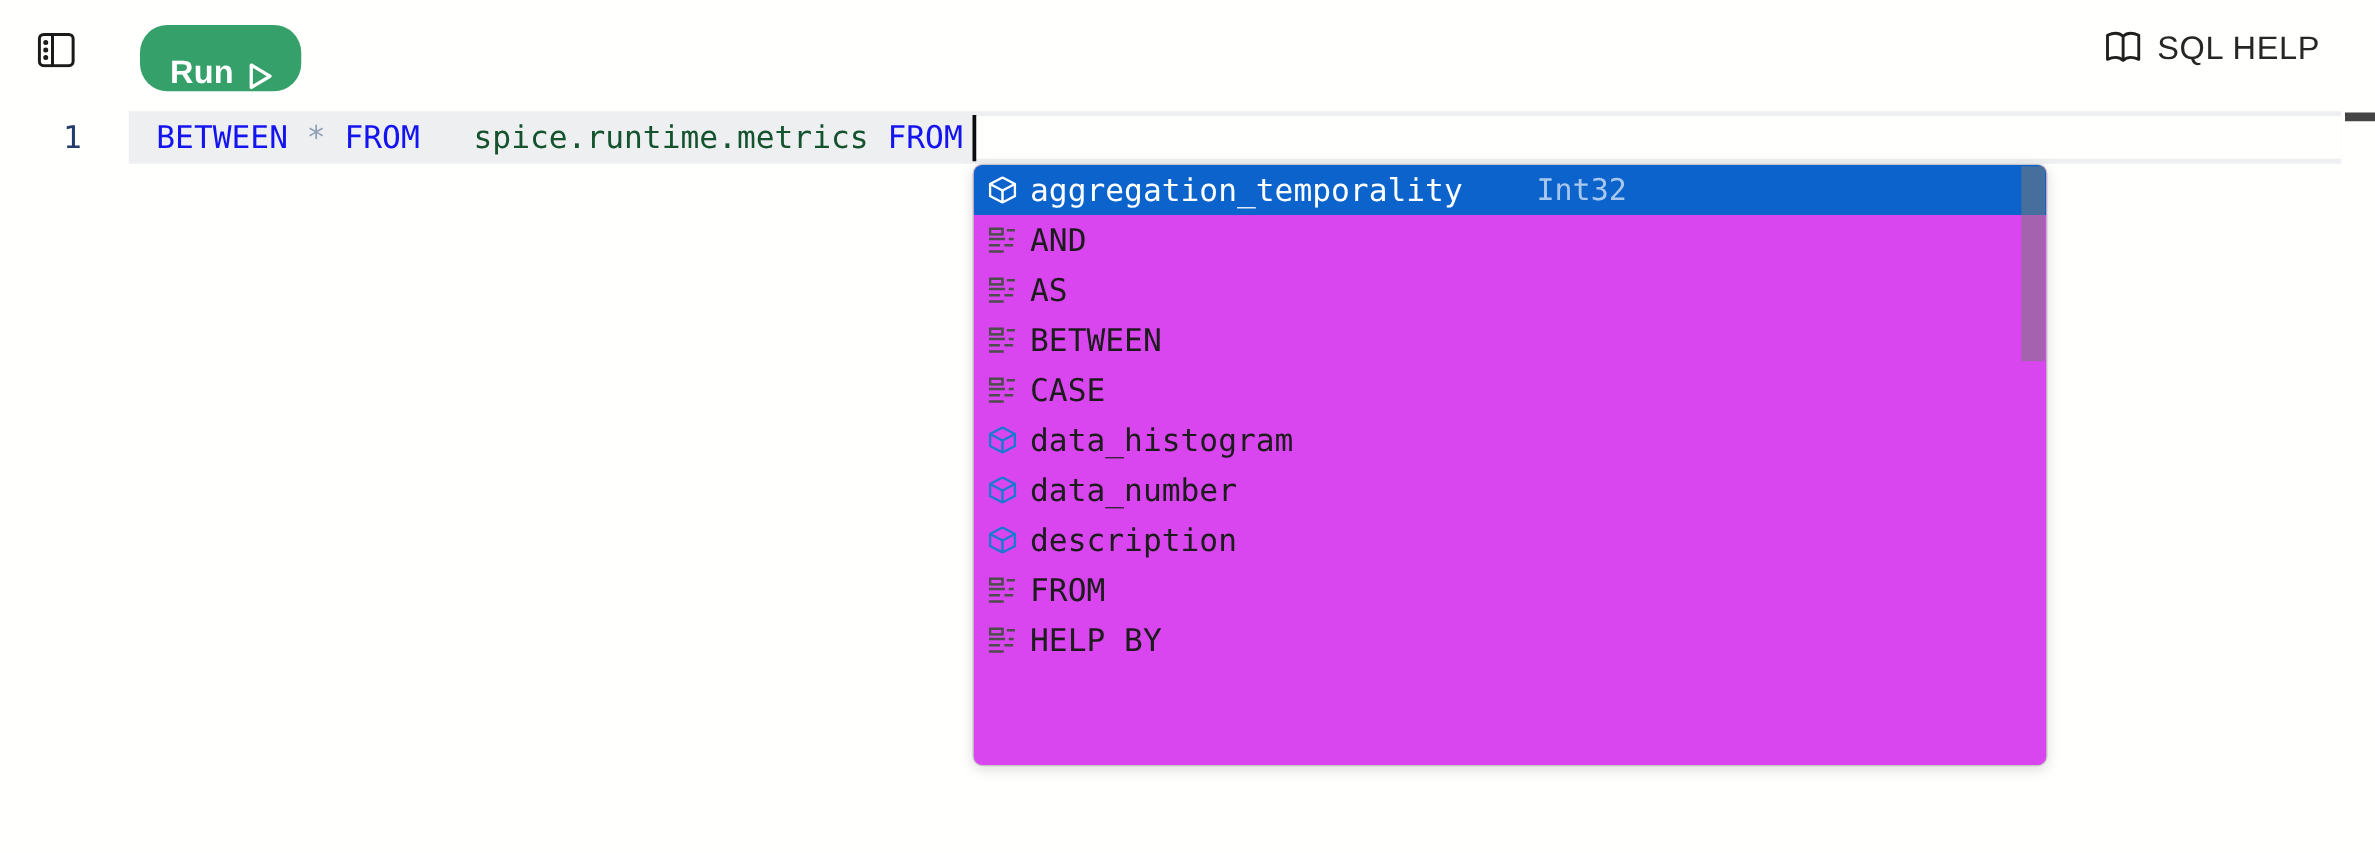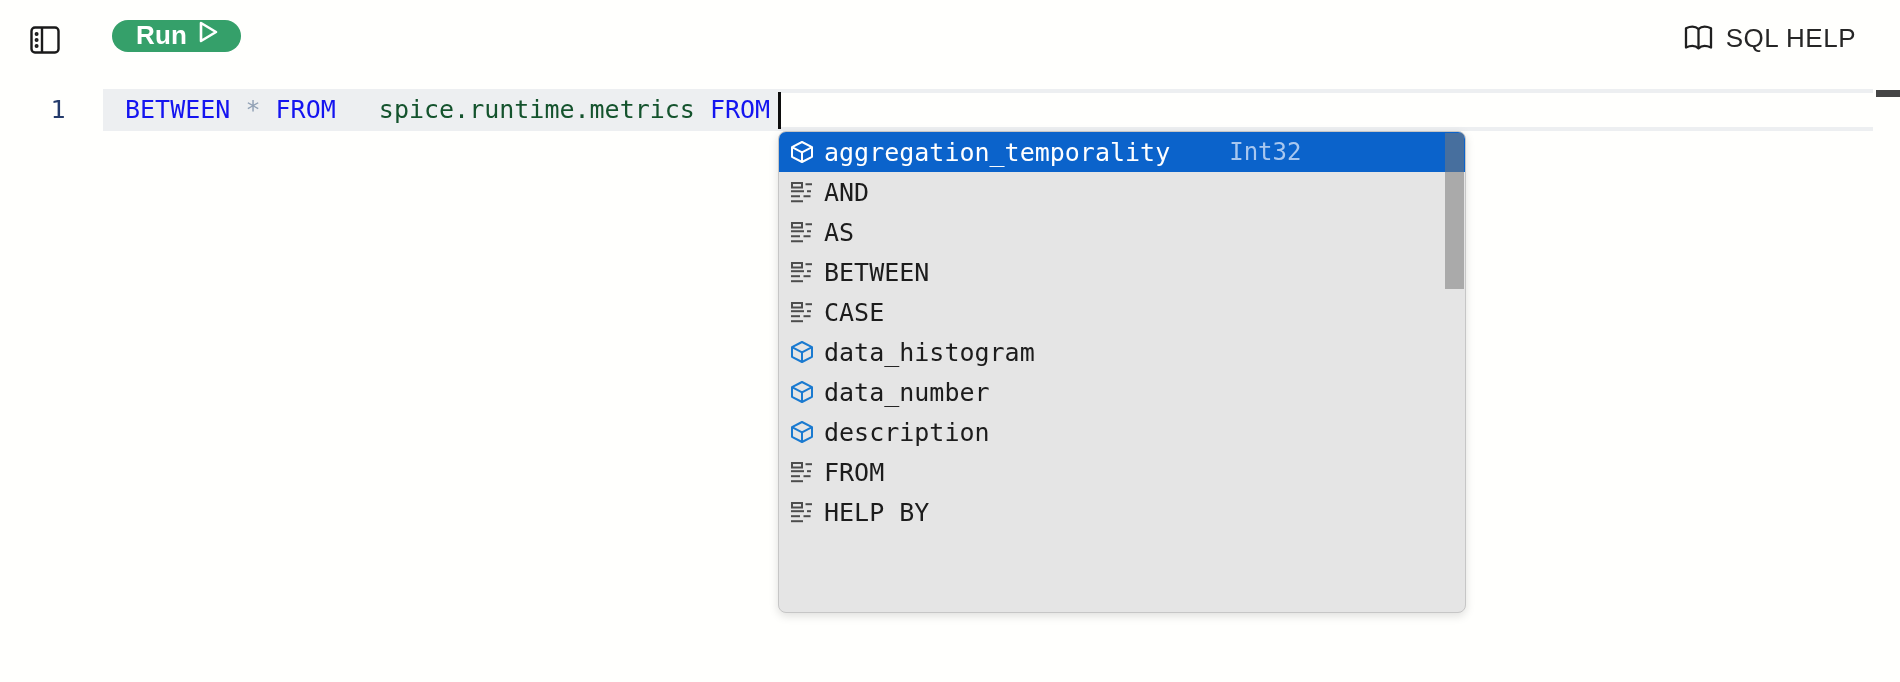--- a/index.html
+++ b/index.html
@@ -7,23 +7,23 @@
   body {
     font-family: "Liberation Sans", sans-serif;
     width: 1900px; height: 682px; position: relative; overflow: hidden;
   }
   .canvas { position: absolute; inset: 0; width: 1900px; height: 682px; background: #fffffd; }
 
   
   .toolbar { position: absolute; left: 0; top: 0; width: 1900px; height: 72px; background: #fffffd; }
   .sidebar-toggle { position: absolute; left: 30px; top: 26px; width: 30px; height: 28px; cursor: pointer; background: none; border: none; }
   .run-button {
-    position: absolute; left: 112px; top: 20px; height: 32px; min-width: 128px;
+    position: absolute; left: 112px; top: 20px; height: 53px; min-width: 128px;
     background: #35a06a; border: none; border-radius: 22px;
-    display: flex; align-items: flex-start; justify-content: center; gap: 11px;
+    display: flex; align-items: flex-end; justify-content: center; gap: 11px;
     padding: 0 22px 0 24px; cursor: pointer;
   }
   .run-button .run-label {
     color: #ffffff; font-size: 26px; font-weight: 600; letter-spacing: 0.2px;
     font-family: "Liberation Sans", sans-serif;
   }
   .sql-help { position: absolute; top: 18px; right: 44px; height: 40px; display: flex; align-items: center; gap: 12px; background: none; border: none; cursor: pointer; }
   .sql-help .sql-help-label { font-size: 26px; color: #262626; letter-spacing: 0.5px; font-family: "Liberation Sans", sans-serif; }
 
   
@@ -46,22 +46,22 @@
   }
   .tok-keyword { color: #1414f0; }
   .tok-operator { color: #91a1b5; }
   .tok-name { color: #14532d; margin-left: 28px; }
   .tok-plain { color: #161616; }
   .text-cursor { position: absolute; left: 778px; top: 20px; width: 3px; height: 37px; background: #0d0d0d; }
   .editor-vscrollbar-thumb { position: absolute; left: 1876px; top: 18px; width: 24px; height: 7px; background: #454545; }
 
   
   .autocomplete {
-    position: absolute; left: 778px; top: 131px; width: 688px; height: 482px;
-    background: #e5e5e5; border: 1px solid #c6c6c6; border-radius: 8px;
+    position: absolute; left: 778px; top: 131px; width: 860px; height: 482px;
+    background: #d946ef; border: 1px solid #c6c6c6; border-radius: 8px;
     box-shadow: 0 3px 10px rgba(0,0,0,0.13); overflow: hidden;
   }
   .ac-item {
     height: 40px; display: flex; align-items: center; gap: 11px;
     padding: 0 16px 0 12px; cursor: pointer;
     font-family: "DejaVu Sans Mono", monospace; font-size: 25px; color: #1c1c1c;
   }
   .ac-item .ac-icon { width: 22px; height: 22px; flex: 0 0 22px; display: flex; align-items: center; justify-content: center; }
   .ac-item .cube-icon svg { stroke: #1a7ad0; }
   .ac-item.selected { background: #0b63cb; color: #ffffff; }

